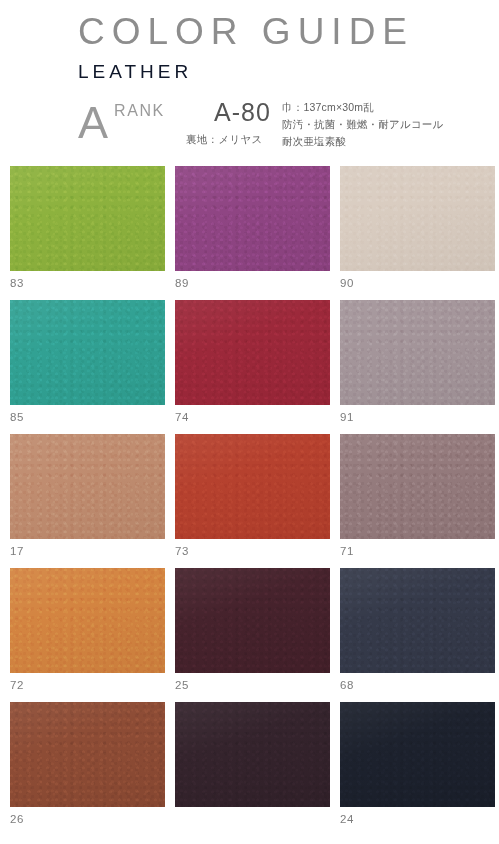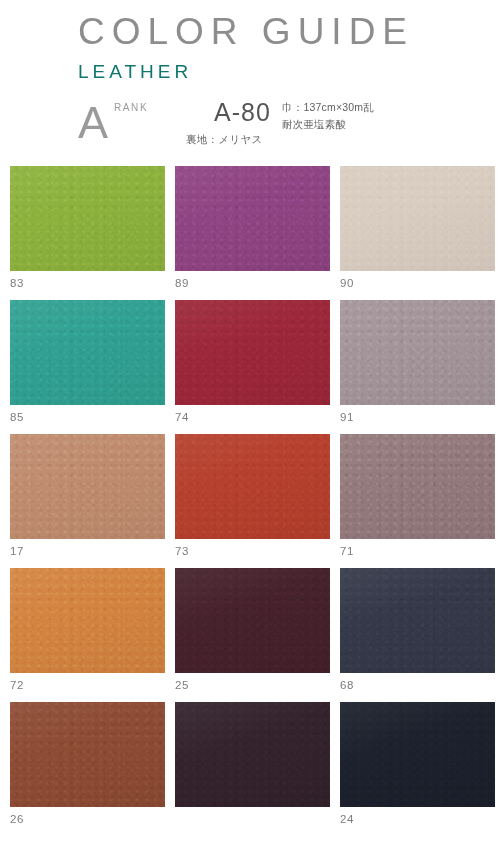--- a/index.html
+++ b/index.html
@@ -17,21 +17,21 @@
     font-size: 37px;
     letter-spacing: 7px;
     color: #8d8d8d;
     font-weight: 300;
     line-height: 1.18;
     white-space: nowrap;
   }
   .subtitle {
     font-size: 19px;
     letter-spacing: 4px;
-    color: #0f766e;
+    color: #0f172a;
     font-weight: 300;
     line-height: 1.5;
     margin-top: 4px;
   }
 
   
   .info {
     position: relative;
     height: 62px;
     margin-top: 10px;
@@ -47,21 +47,21 @@
   }
   .rank-glyph {
     font-size: 45px;
     font-weight: 300;
     color: #9a9a9a;
     line-height: 1;
     margin-top: 4px;
     letter-spacing: 0;
   }
   .rank-label {
-    font-size: 10px;
+    font-size: 16px;
     letter-spacing: 1.6px;
     color: #9a9a9a;
     margin-top: 6px;
     margin-left: 6px;
   }
   .code-block { width: 96px; flex: 0 0 96px; padding-top: 2px; }
   .code {
     font-size: 25px;
     font-weight: 300;
     color: #555555;
@@ -144,20 +144,21 @@
       <div class="rank-label">RANK</div>
     </div>
 
     <div class="code-block">
       <div class="code">A-80</div>
       <div class="backing">裏地：メリヤス</div>
     </div>
 
     <div class="spec-block">
       <div class="spec-line">巾：137cm×30m乱</div>
+      <div class="spec-line">防汚・抗菌・難燃・耐アルコール</div>
       <div class="spec-line">耐次亜塩素酸</div>
     </div>
 
   </div>
 
   <div class="grid" id="swatch-grid">
       <div class="cell">
         <div class="swatch" style="background: rgb(140, 177, 60);">
           <div class="grain"></div>
           <div class="sheen"></div>

